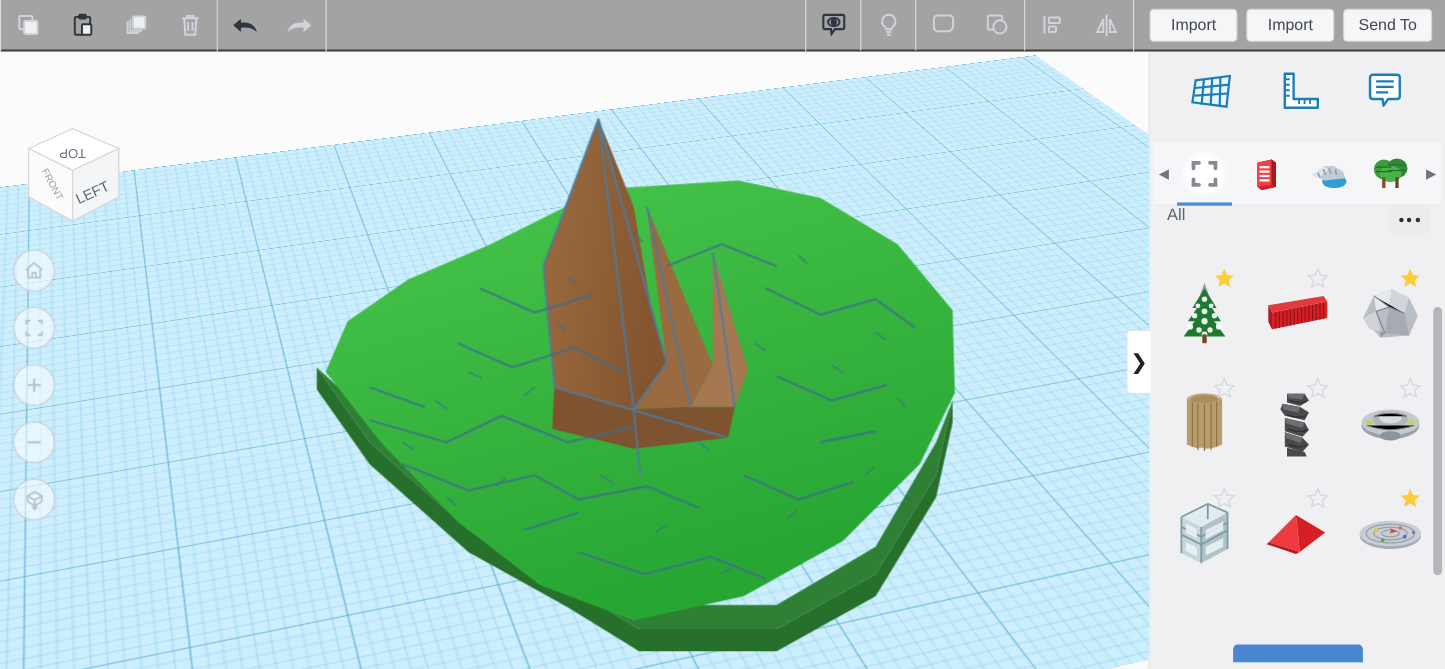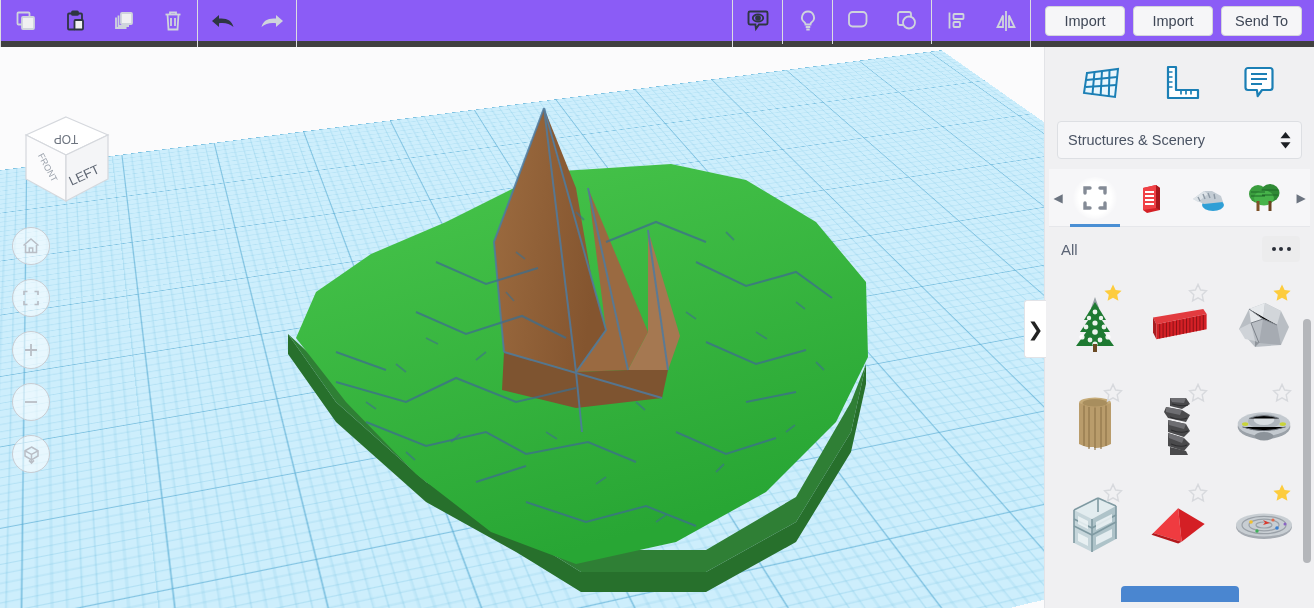--- a/index.html
+++ b/index.html
@@ -7,22 +7,22 @@
     width: 1314px; height: 608px;
     overflow: hidden;
     font-family: "Liberation Sans", sans-serif;
     background: #f0f0f2;
   }
   #app { position: relative; width: 1314px; height: 608px; }
 
   
   #toolbar {
     position: absolute; left: 0; top: 0; width: 1314px; height: 47px;
-    background: #8b5cf6;
-    border-bottom: 6px solid #404040;
+    background: #a3a3a3;
+    border-bottom: 2px solid #404040;
     display: flex; align-items: stretch;
   }
   .tb-group { display: flex; align-items: center; height: 100%; }
   .tb-sep { width: 1px; background: #dcdde1; margin: 0; height: 47px; }
   .tb-btn {
     width: 49px; height: 47px;
     display: flex; align-items: center; justify-content: center;
     cursor: pointer; background: transparent;
   }
   .tb-btn svg { display: block; }
@@ -116,21 +116,21 @@
     width: 54px; display: flex; flex-direction: column; align-items: center; justify-content: center;
     position: relative; cursor: pointer;
   }
   .cat-tab .tab-ico { width: 46px; height: 42px; display: flex; align-items: center; justify-content: center; }
   .cat-tab.active::after {
     content: ""; position: absolute; bottom: 0; left: 2px; right: 2px; height: 3px; background: #4a8fd4;
   }
   .cat-tab.active .tab-ico { background: radial-gradient(circle, #fff 52%, rgba(255,255,255,0) 72%); border-radius: 50%; }
 
   #subhead {
-    height: 44px; display: flex; align-items: center; padding: 0 14px 0 16px;
+    height: 44px; display: flex; padding: 0 14px 0 16px;
   }
   #subhead .sub-label { flex: 1; font-size: 15px; color: #5b6475; }
   #more-btn {
     width: 38px; height: 26px; border-radius: 4px; background: #ececed;
     display: flex; align-items: center; justify-content: center; gap: 3.5px; cursor: pointer;
   }
   #more-btn i { width: 4px; height: 4px; border-radius: 50%; background: #2a2f38; display: block; }
 
   #shapes-area { flex: 1; position: relative; overflow: hidden; }
   #shapes-grid {
@@ -411,31 +411,20 @@
         </svg>
       </div>
       <div class="panel-icon">
         <svg width="46" height="44" viewBox="0 0 46 44" fill="none" stroke="#1b7fb5" stroke-width="2.2" stroke-linejoin="round">
           <path d="M12 7h22a2.5 2.5 0 0 1 2.5 2.5v17a2.5 2.5 0 0 1-2.5 2.5h-8l-4.3 6-.8-6H12a2.5 2.5 0 0 1-2.5-2.5v-17A2.5 2.5 0 0 1 12 7z" fill="#fff"></path>
           <path d="M15 13h16M15 18h16M15 23h11" stroke-width="1.9"></path>
         </svg>
       </div>
     </div>
 
-    <div id="dropdown">
-      <span class="dd-label">Structures &amp; Scenery</span>
-      <span class="dd-arrows">
-        <svg width="11" height="7" viewBox="0 0 11 7">
-            <path d="M5.5 0 L10.5 6.2 L0.5 6.2 Z" fill="#1c1f24"></path>
-          </svg>
-        <svg width="11" height="7" viewBox="0 0 11 7">
-            <path d="M5.5 6.5 L0.5 0.3 L10.5 0.3 Z" fill="#1c1f24"></path>
-          </svg>
-      </span>
-    </div>
 
     <div id="tabs-row">
       <span class="tab-arrow">◀</span>
       <div class="tabs-scroll">
 
         <div class="cat-tab active">
           <span class="tab-ico">
             <svg width="30" height="30" viewBox="0 0 30 30" fill="none" stroke="#848b96" stroke-width="3.4" stroke-linecap="round">
               <path d="M5 10V5h5M20 5h5v5M25 20v5h-5M10 25H5v-5"></path>
             </svg>

